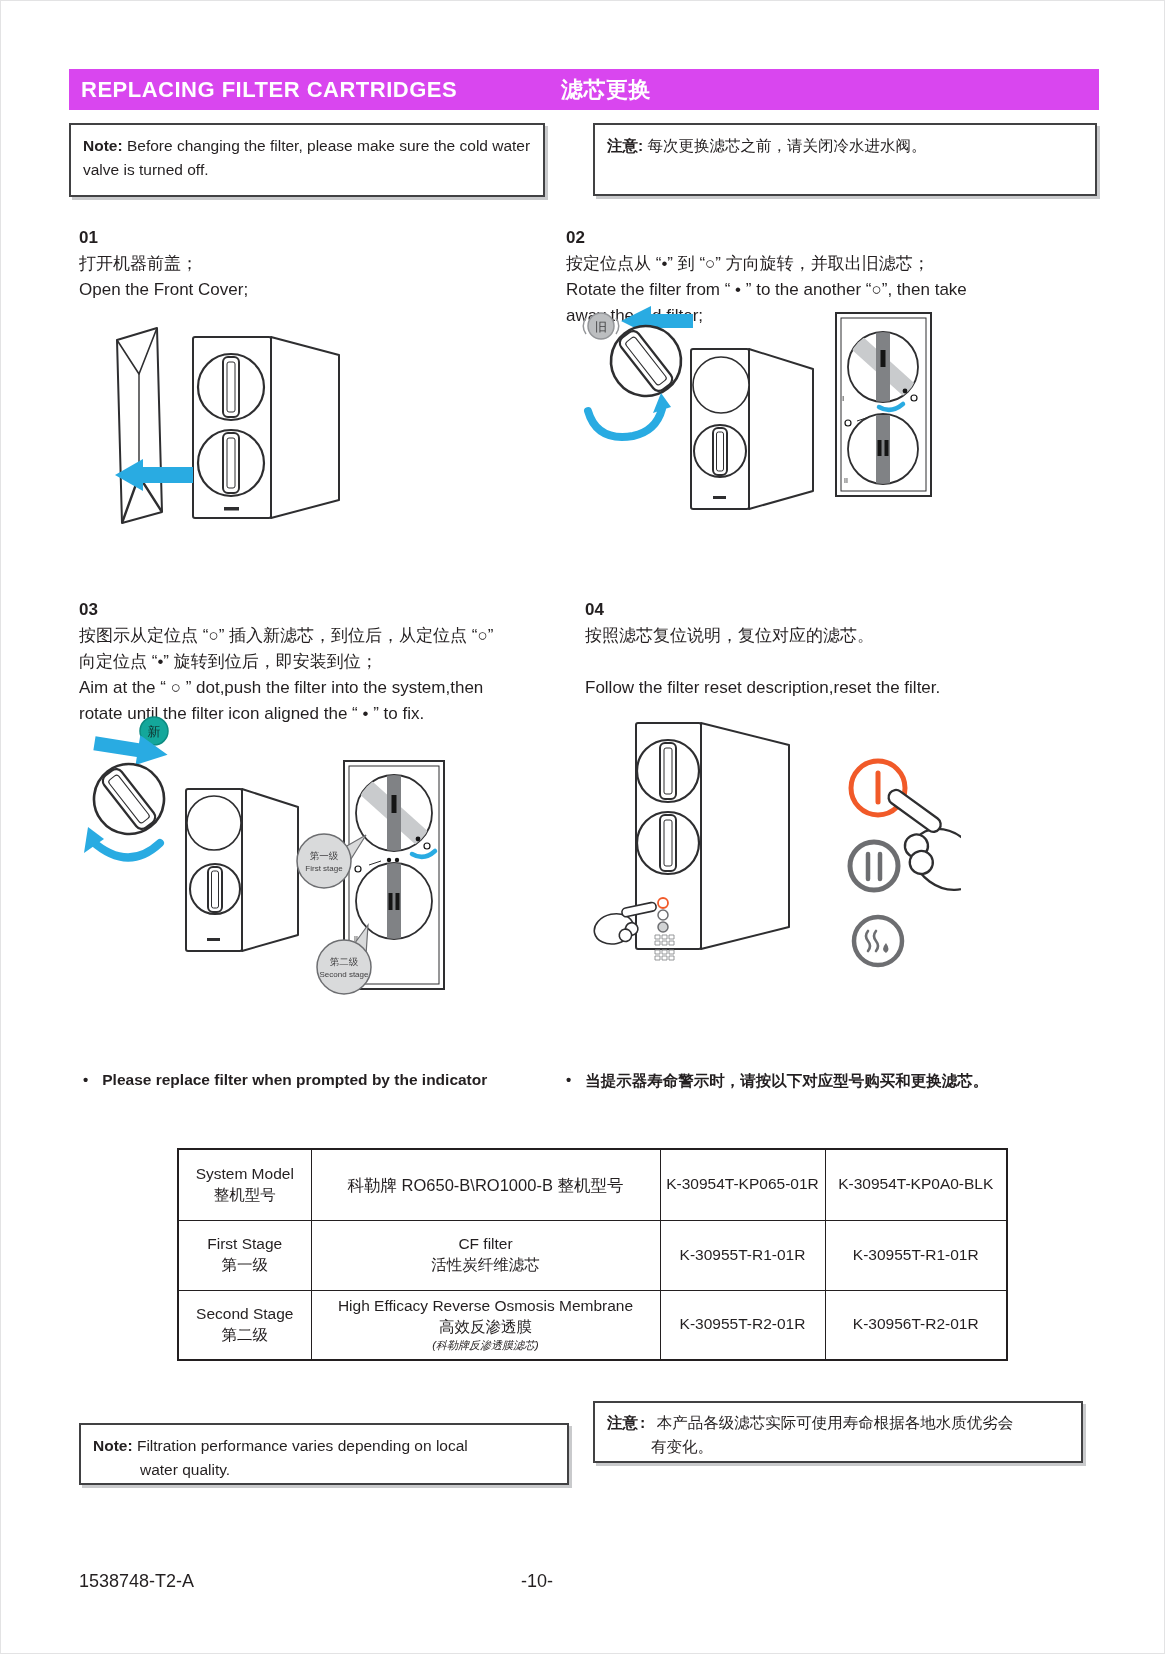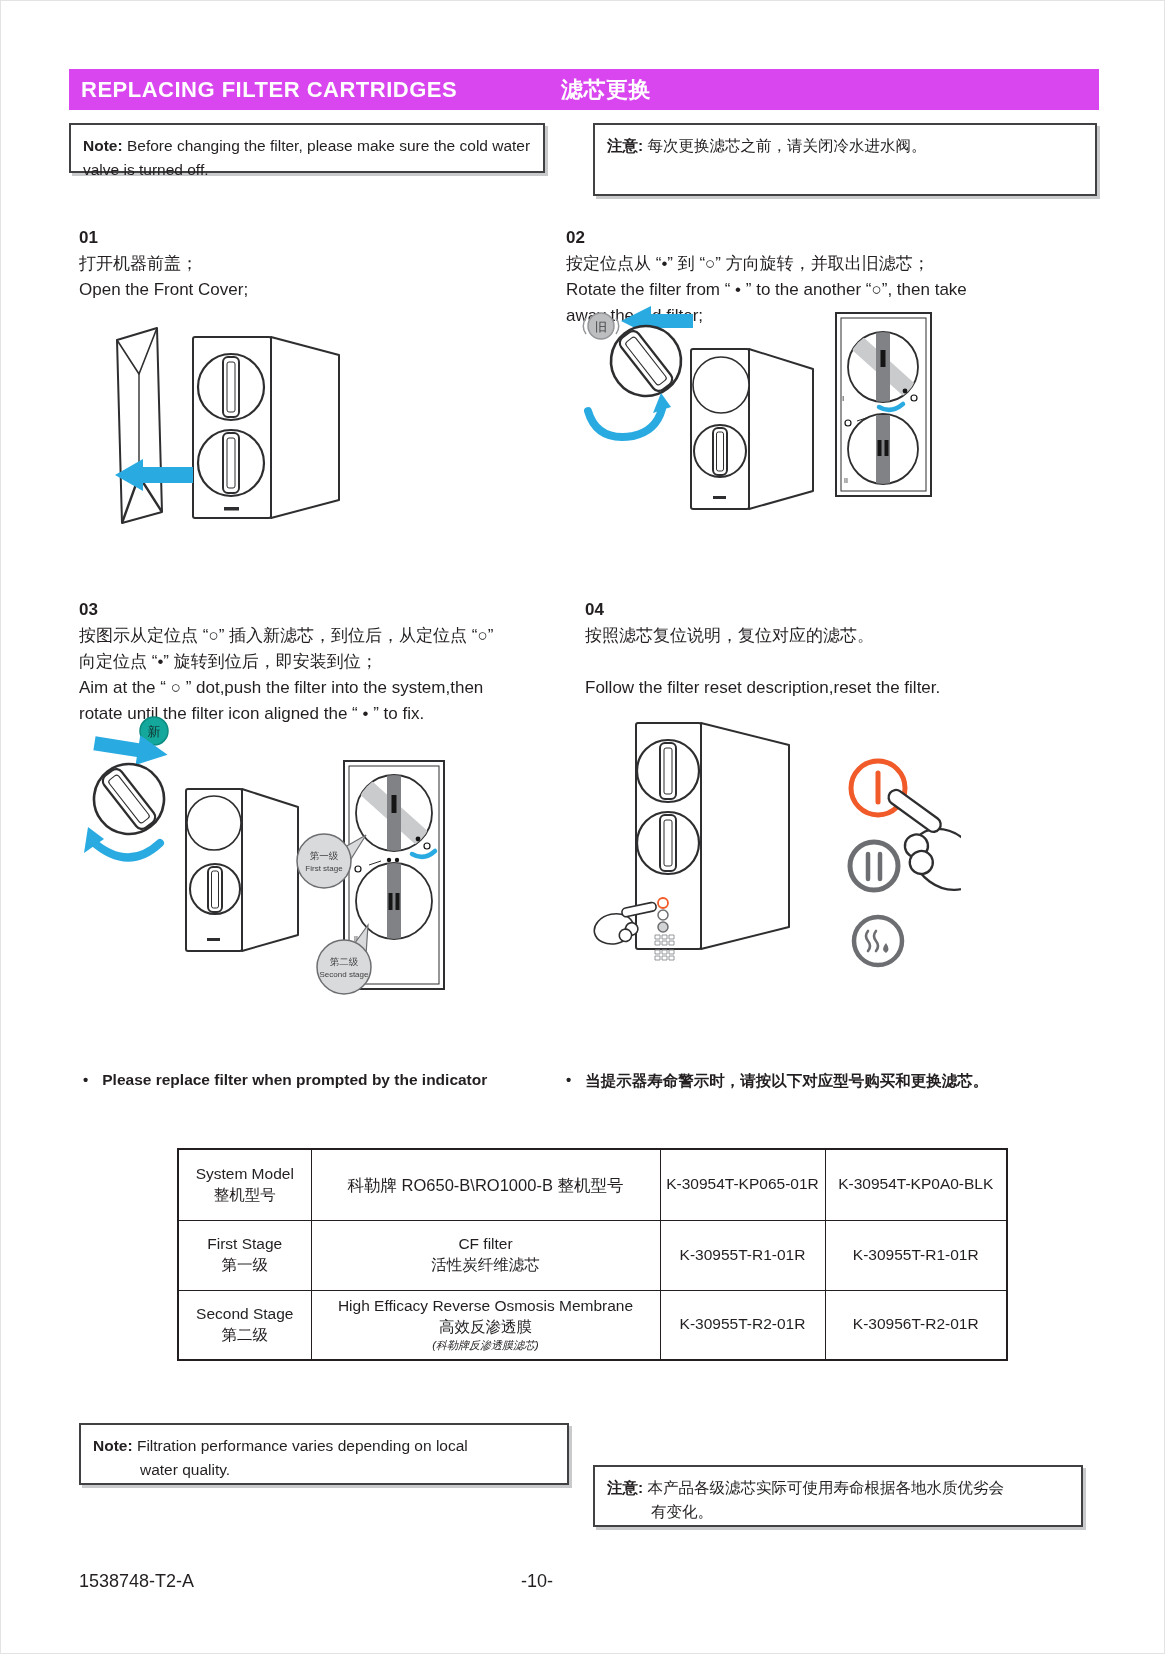--- a/index.html
+++ b/index.html
@@ -41,21 +41,21 @@
 </head>
 <body>
 
 <div class="page">
 
   <div class="abs header-bar">
     <span class="t-en">REPLACING FILTER CARTRIDGES</span>
     <span class="t-zh">滤芯更换</span>
   </div>
 
-  <div class="abs note-box" style="left:68px;top:122px;width:476px;height:50px;box-sizing:border-box;">
+  <div class="abs note-box" style="left:68px;top:122px;width:476px;height:74px;box-sizing:border-box;">
     <b>Note:</b>
     <span>Before changing the filter, please make sure the cold water valve is turned off.</span>
   </div>
   <div class="abs note-box" style="left:592px;top:122px;width:504px;height:73px;box-sizing:border-box;">
     <b>注意:</b>
     <span>每次更换滤芯之前，请关闭冷水进水阀。</span>
   </div>
 
   <div class="abs step" style="left:78px;top:224px;">
     <div class="num">01</div>
@@ -364,21 +364,21 @@
     </tbody>
   </table>
 
   <div class="abs note-box" style="left:78px;top:1422px;width:490px;height:62px;box-sizing:border-box;">
     <div>
       <b>Note:</b>
       <span>Filtration performance varies depending on local</span>
     </div>
     <div class="indent">water quality.</div>
   </div>
-  <div class="abs note-box" style="left:592px;top:1464px;width:490px;height:62px;box-sizing:border-box;">
+  <div class="abs note-box" style="left:592px;top:1400px;width:490px;height:62px;box-sizing:border-box;font-family:Liberation Mono, monospace;">
     <div>
       <b>注意:</b>
       <span>本产品各级滤芯实际可使用寿命根据各地水质优劣会</span>
     </div>
     <div class="indent-zh">有变化。</div>
   </div>
 
   <div class="abs footer-text" style="left:78px;top:1570px;">1538748-T2-A</div>
   <div class="abs footer-text" style="left:520px;top:1570px;">-10-</div>
 

